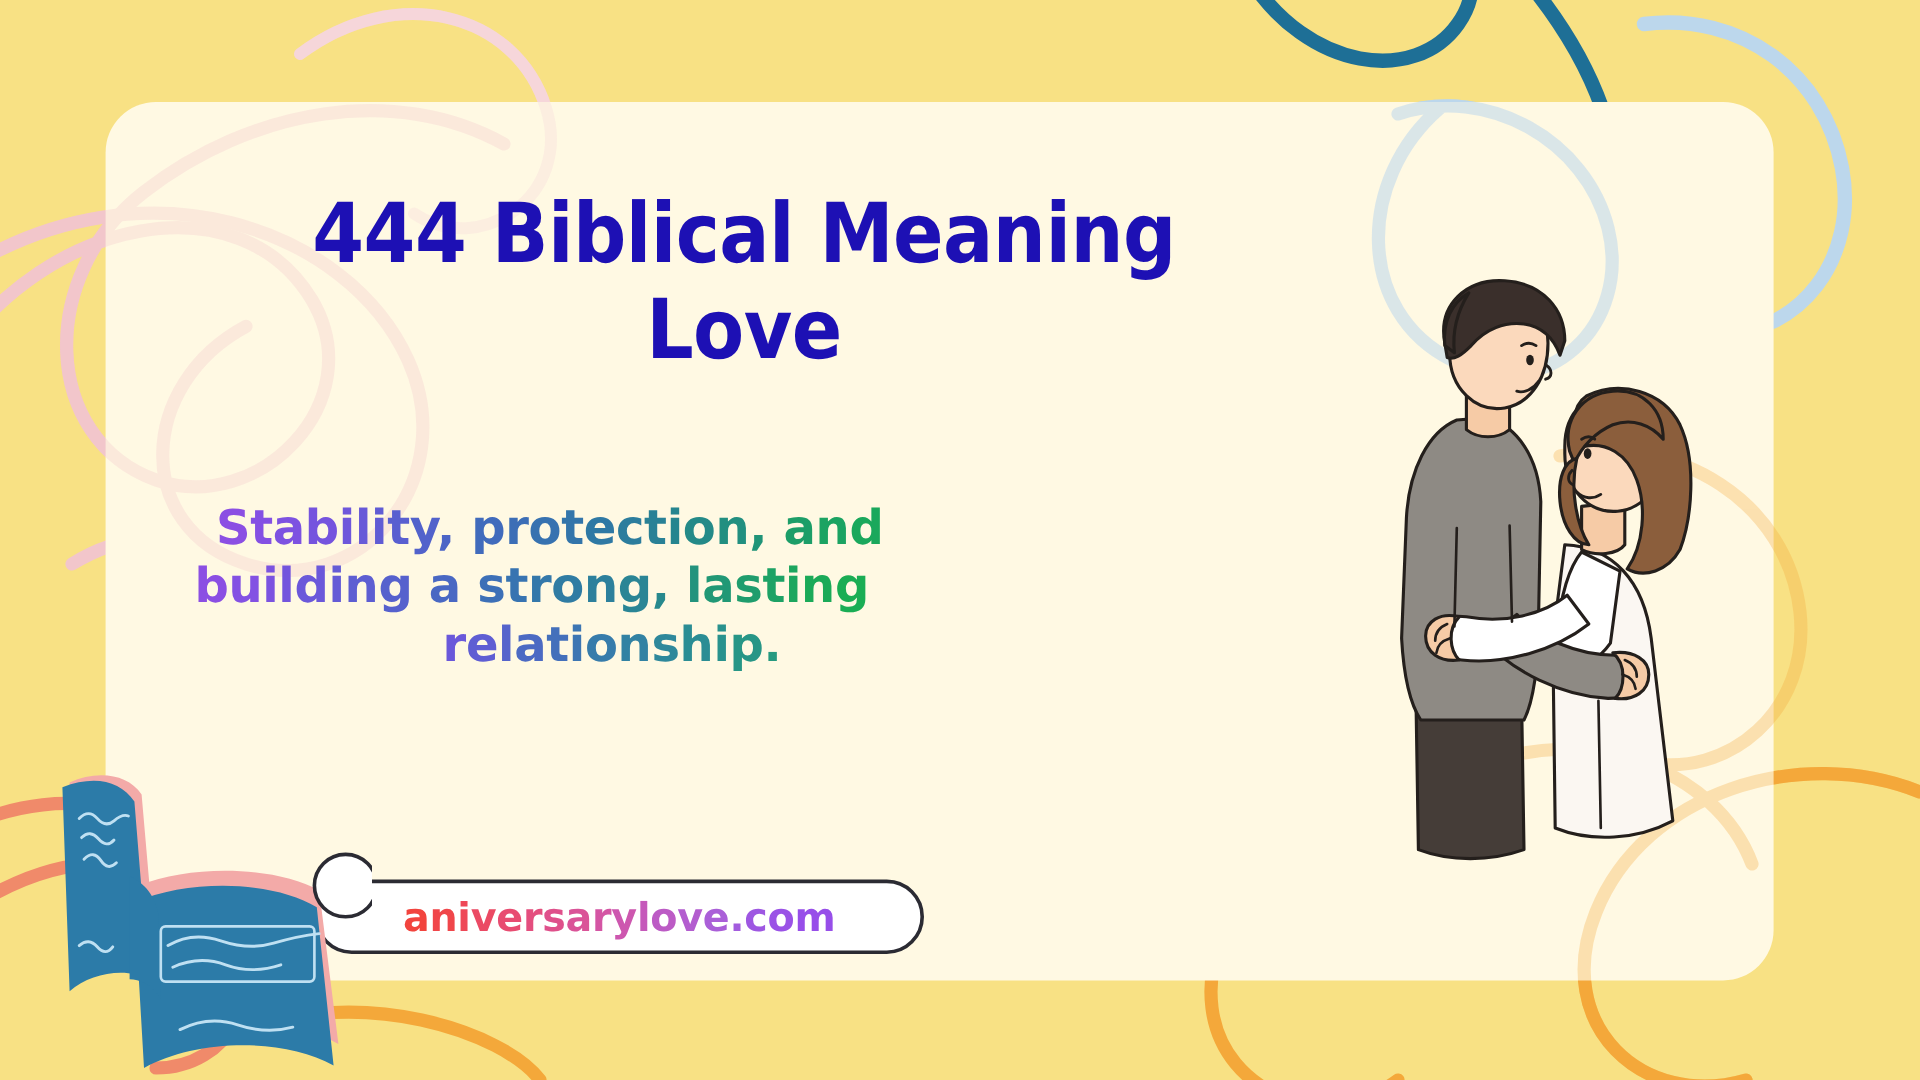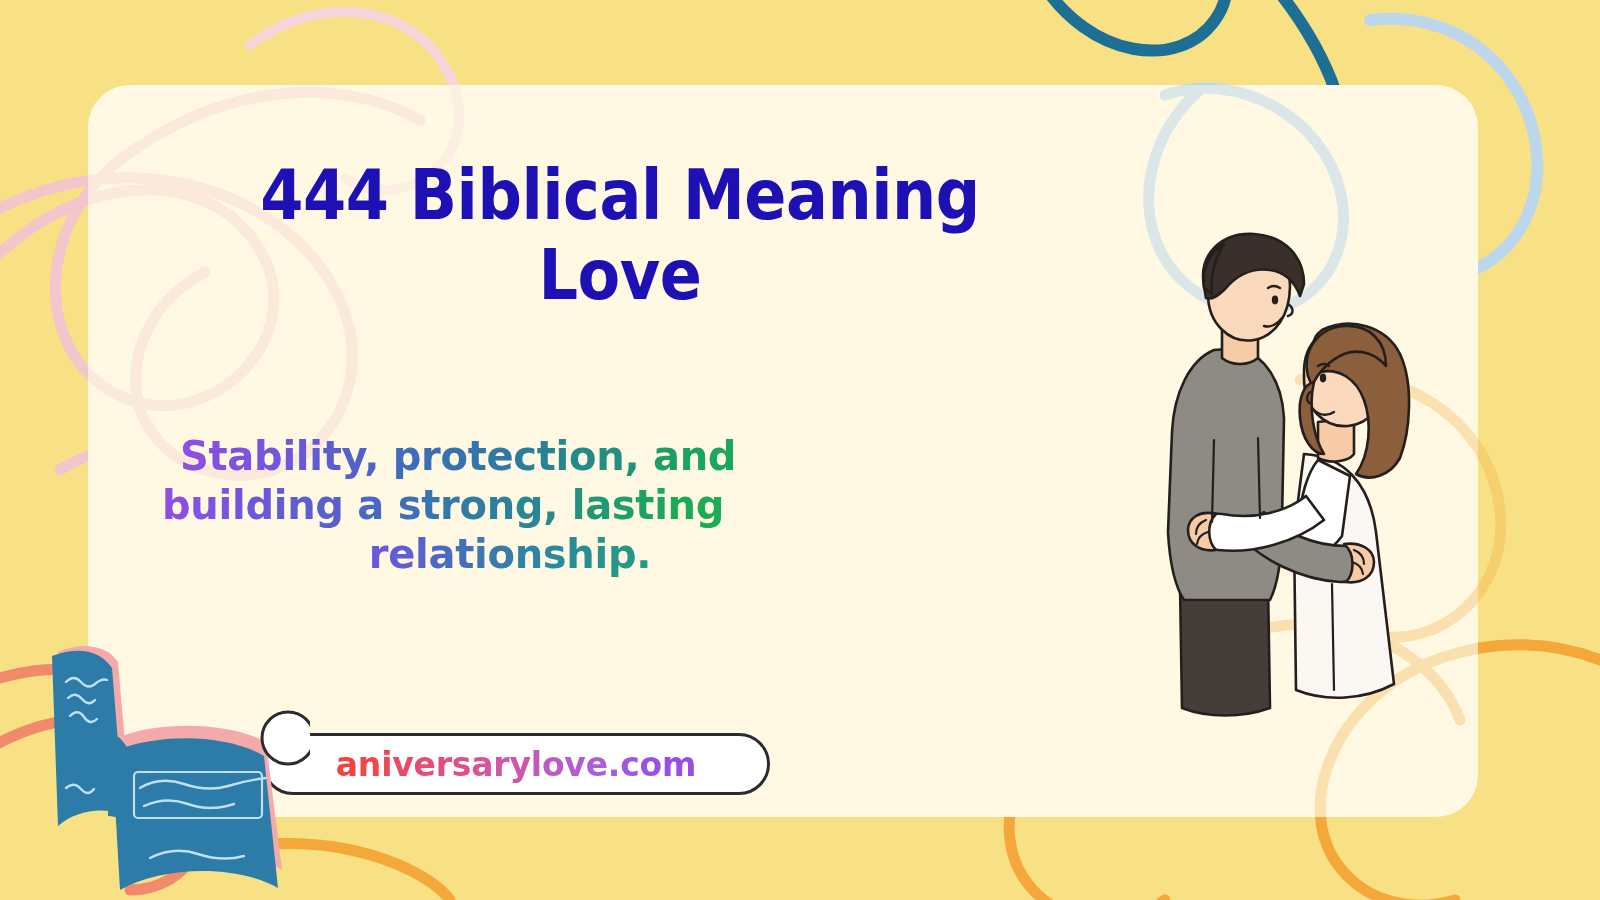--- a/index.html
+++ b/index.html
@@ -47,21 +47,21 @@
     letter-spacing:-0.5px;
     color:#1D10B4;
     transform:scaleX(0.9);
     transform-origin:center top;
     text-shadow:0 2px 0 rgba(255,249,227,0.6);
   }
 
   
   #subtitle {
     position:absolute;
-    left:150px; top:432px;
+    left:150px; top:416px;
     width:720px;
     z-index:6;
     text-align:center;
     font-family:"DejaVu Sans", sans-serif;
     font-weight:700;
     font-size:40px;
     line-height:1.22;
     letter-spacing:-0.3px;
   }
   #subtitle .ln { display:block; white-space:pre; }

